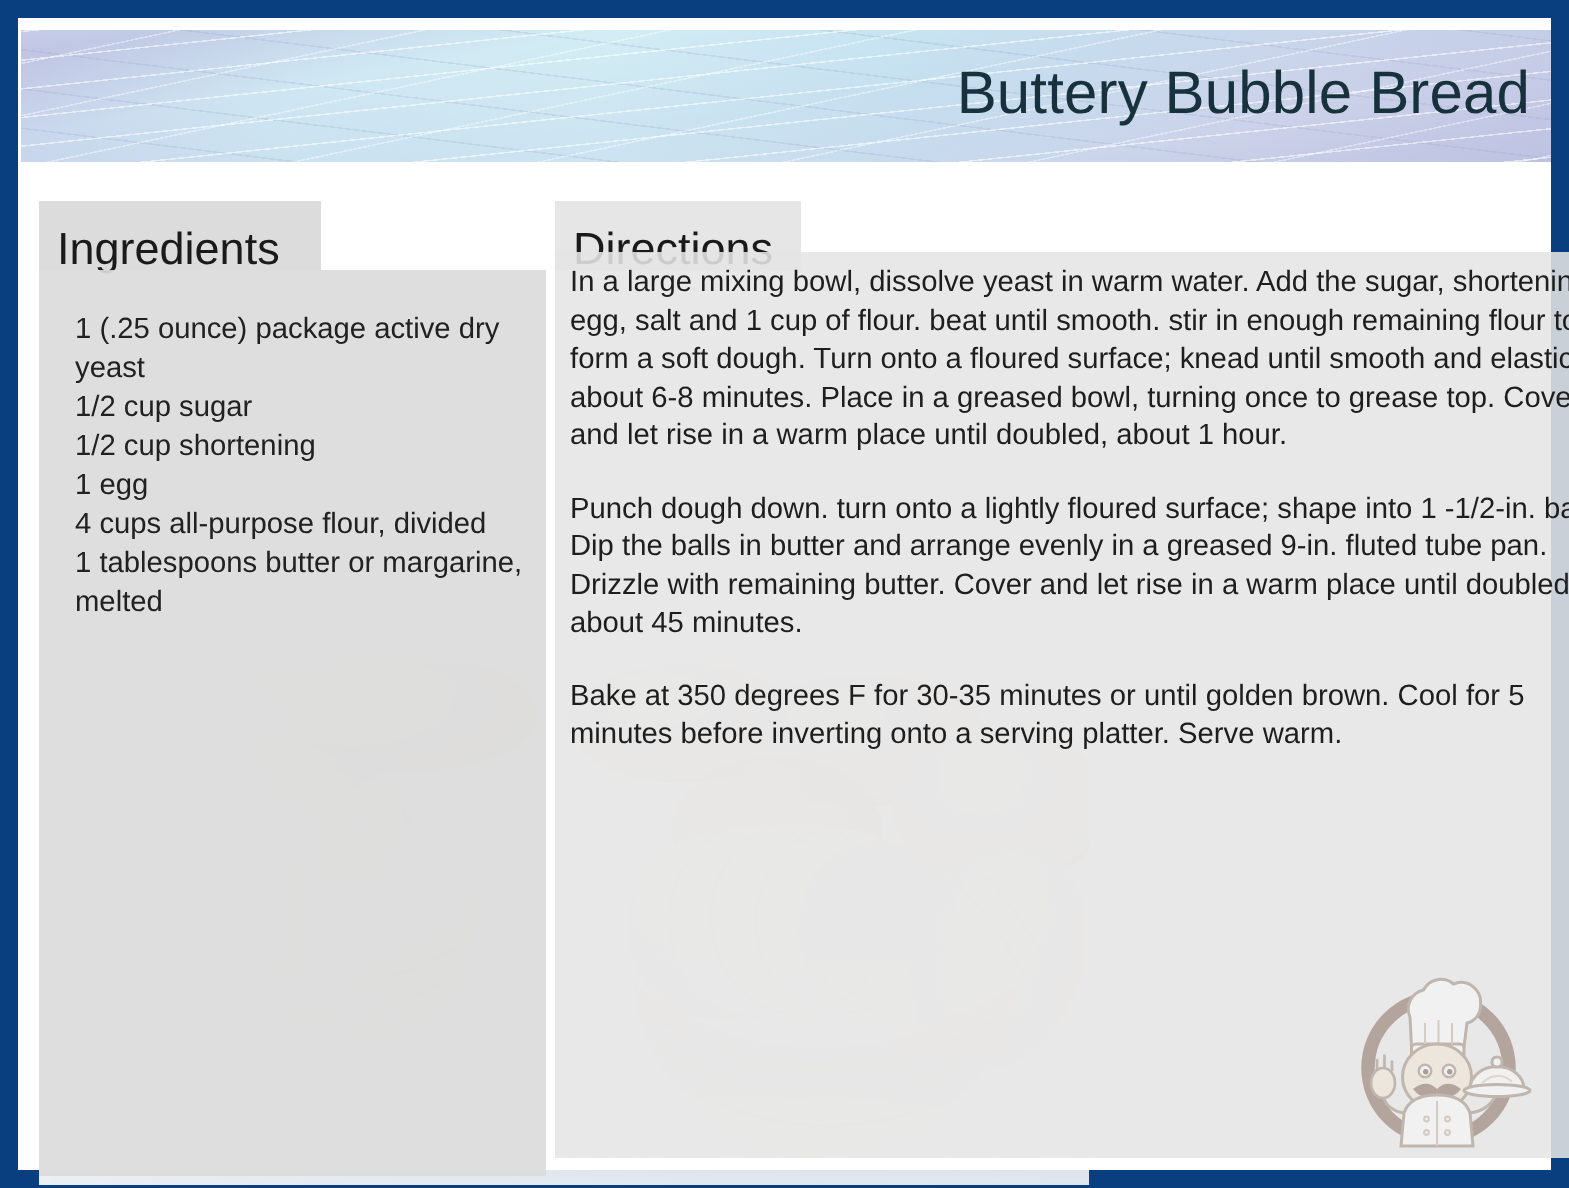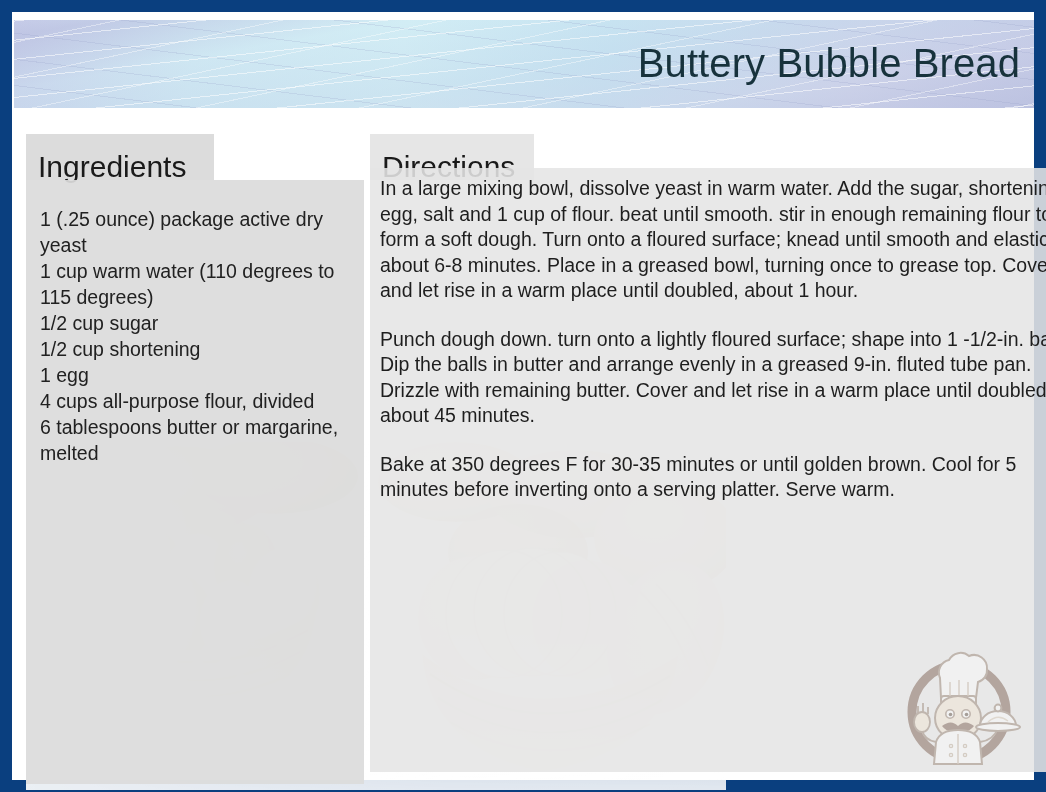--- a/index.html
+++ b/index.html
@@ -138,21 +138,21 @@
   }
   #panel-ingredients .panel-tab {
     width: 188px;
     background: #dcdcdc;
   }
   #panel-ingredients .panel-body {
     top: 46px;
     width: 338px;
     height: 604px;
     background: rgba(220,220,220,0.93);
-    padding: 26px 10px 0 14px;
+    padding: 26px 10px 0 24px;
   }
   #ingredients-list {
     position: relative;
     z-index: 3;
     font-size: 19.5px;
     line-height: 26px;
     color: #212121;
   }
   #ingredients-list .ing-item { white-space: normal; }
 
@@ -306,26 +306,25 @@
     </svg>
   </div>
 
   <div class="panel" id="panel-ingredients">
     <div class="panel-tab">
       <span class="panel-tab-text">Ingredients</span>
     </div>
     <div class="panel-body">
       <div id="ingredients-list">
         <div class="ing-item">1 (.25 ounce) package active dry yeast</div>
-        <div class="ing-item">1 cup warm water (110 degrees to 115 degrees)</div>
         <div class="ing-item">1/2 cup sugar</div>
         <div class="ing-item">1/2 cup shortening</div>
         <div class="ing-item">1 egg</div>
         <div class="ing-item">4 cups all-purpose flour, divided</div>
-        <div class="ing-item">6 tablespoons butter or margarine, melted</div>
+        <div class="ing-item">1 tablespoons butter or margarine, melted</div>
       </div>
     </div>
   </div>
 
   <div class="panel" id="panel-directions">
     <div class="panel-tab">
       <span class="panel-tab-text">Directions</span>
     </div>
     <div class="panel-body">
       <div id="directions-paragraphs">

